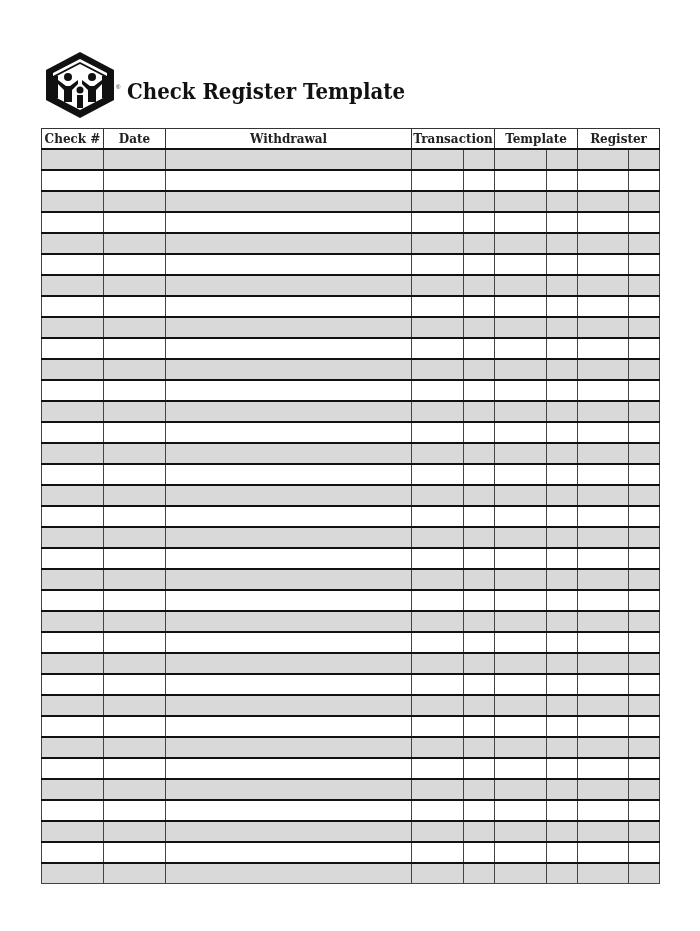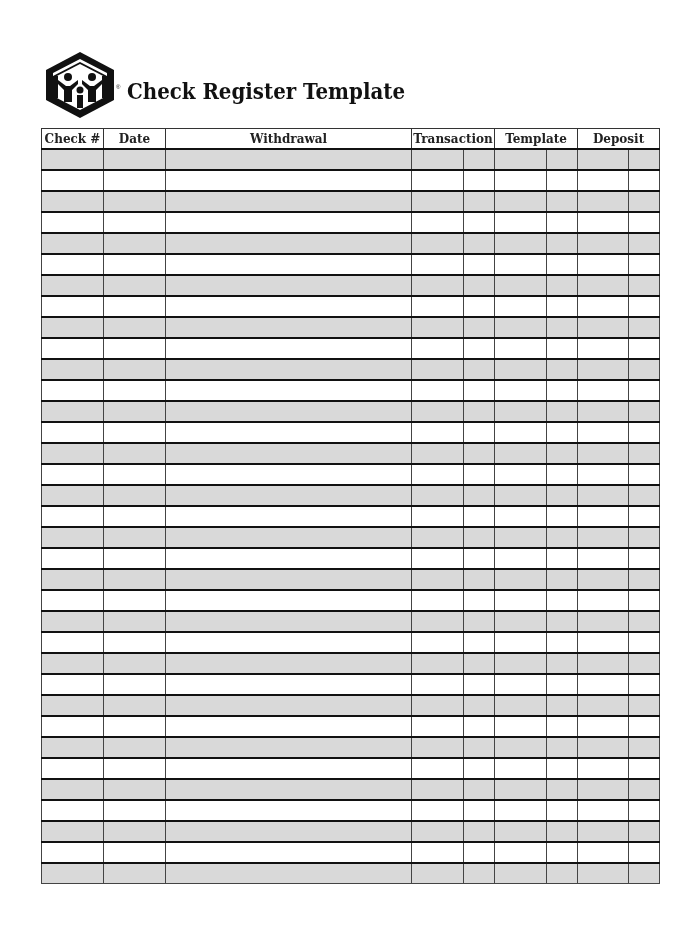--- a/index.html
+++ b/index.html
@@ -46,21 +46,21 @@
     <col style="width:51px">
       <col style="width:31px">
   </colgroup>
   <thead>
     <tr>
       <th>Check #</th>
       <th>Date</th>
       <th>Withdrawal</th>
       <th colspan="2">Transaction</th>
       <th colspan="2">Template</th>
-      <th colspan="2">Deposit</th>
+      <th colspan="2">Register</th>
     </tr>
   </thead>
   <tbody id="reg-body">
       <tr class="gray">
         <td></td>
         <td></td>
         <td></td>
         <td></td>
         <td></td>
         <td></td>

